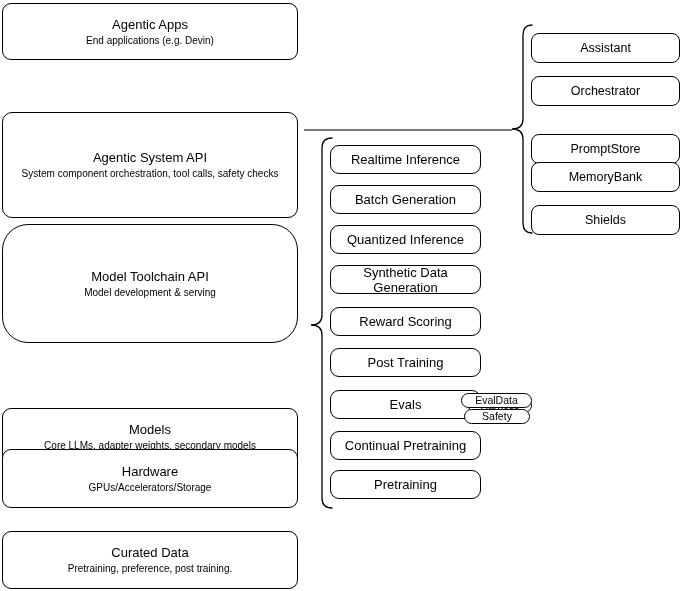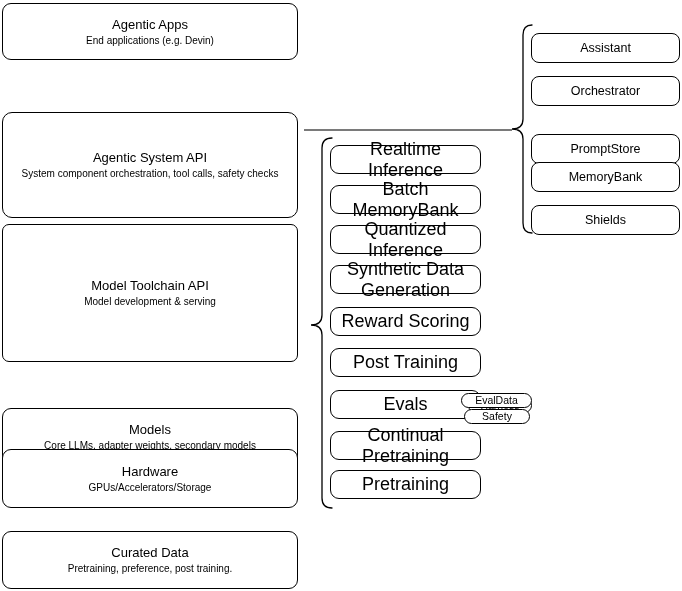--- a/index.html
+++ b/index.html
@@ -13,21 +13,21 @@
     border:1px solid var(--stroke,#000);background:var(--fill,#fff);
     display:flex;flex-direction:column;align-items:center;justify-content:center;
     gap:3px;text-align:center;z-index:1;
   }
   .layer .t{font-size:13px;line-height:14px;}
   .layer .s{font-size:10px;line-height:11px;}
   .tool{
     position:absolute;left:330px;width:151px;height:29px;box-sizing:border-box;
     border:1px solid var(--stroke,#000);border-radius:9px;background:var(--fill,#fff);
     display:flex;align-items:center;justify-content:center;
-    font-size:18px;text-align:center;z-index:1;
+    font-size:13px;text-align:center;z-index:1;
   }
   .comp{
     position:absolute;left:531px;width:149px;height:30px;box-sizing:border-box;
     border:1px solid var(--stroke,#000);border-radius:8px;background:var(--fill,#fff);
     display:flex;align-items:center;justify-content:center;
     font-size:12.5px;text-align:center;z-index:1;
   }
   .badge{
     position:absolute;box-sizing:border-box;
     border:1px solid var(--stroke,#000);border-radius:8px;background:var(--fill,#fff);
@@ -47,42 +47,42 @@
   </svg>
 
   <div class="layer" style="top:3px;height:57px;border-radius:9px;">
     <div class="t">Agentic Apps</div>
     <div class="s">End applications (e.g. Devin)</div>
   </div>
   <div class="layer" style="top:84px;height:106px;border-radius:10px;margin-top:28px;">
     <div class="t">Agentic System API</div>
     <div class="s">System component orchestration, tool calls, safety checks</div>
   </div>
-  <div class="layer" style="top:224px;height:138px;border-radius:7px;">
+  <div class="layer" style="top:224px;height:119px;border-radius:26px;">
     <div class="t">Model Toolchain API</div>
     <div class="s">Model development &amp; serving</div>
   </div>
   <div class="layer" style="top:372px;height:58px;border-radius:9px;margin-top:36px;">
     <div class="t">Models</div>
     <div class="s">Core LLMs, adapter weights, secondary models</div>
   </div>
   <div class="layer" style="top:449px;height:59px;border-radius:9px;">
     <div class="t">Hardware</div>
     <div class="s">GPUs/Accelerators/Storage</div>
   </div>
   <div class="layer" style="top:531px;height:58px;border-radius:9px;">
     <div class="t">Curated Data</div>
     <div class="s">Pretraining, preference, post training.</div>
   </div>
 
   <div class="tool" style="top:145px;">
       <span>Realtime Inference</span>
     </div>
   <div class="tool" style="top:185px;">
-      <span>Batch MemoryBank</span>
+      <span>Batch Generation</span>
     </div>
   <div class="tool" style="top:225px;">
       <span>Quantized Inference</span>
     </div>
   <div class="tool" style="top:265px;">
       <span>Synthetic Data Generation</span>
     </div>
   <div class="tool" style="top:307px;">
       <span>Reward Scoring</span>
     </div>

